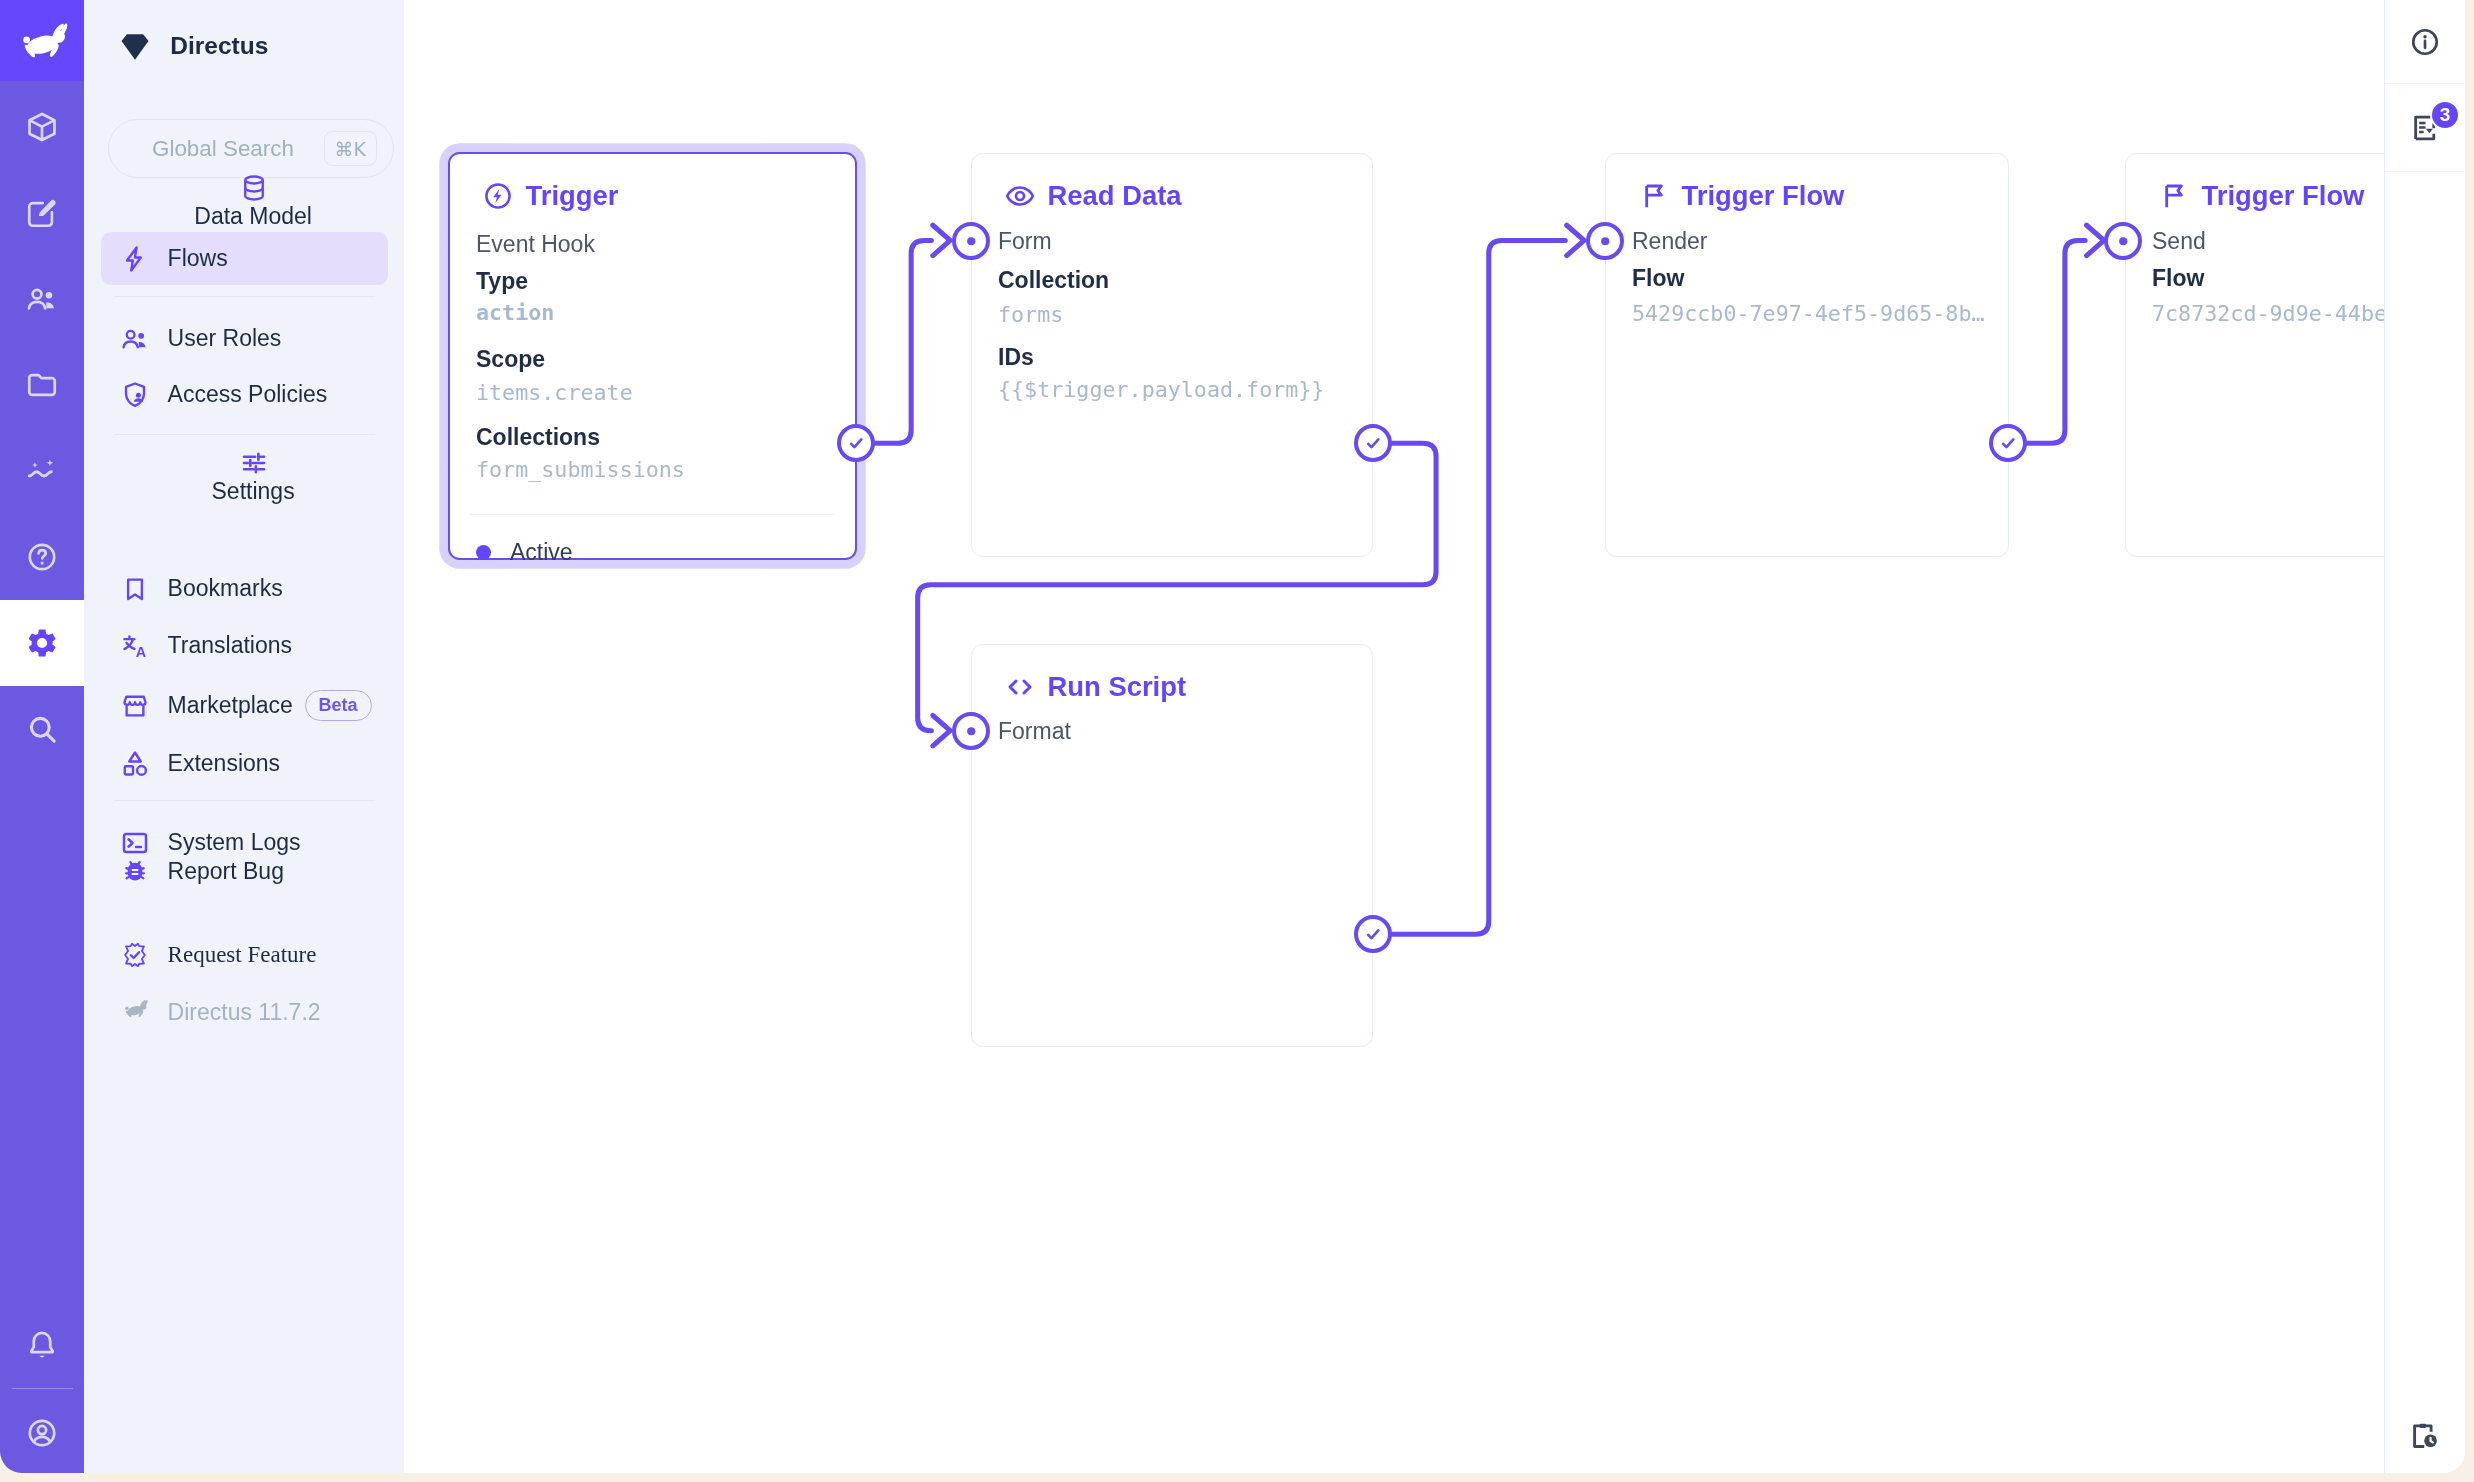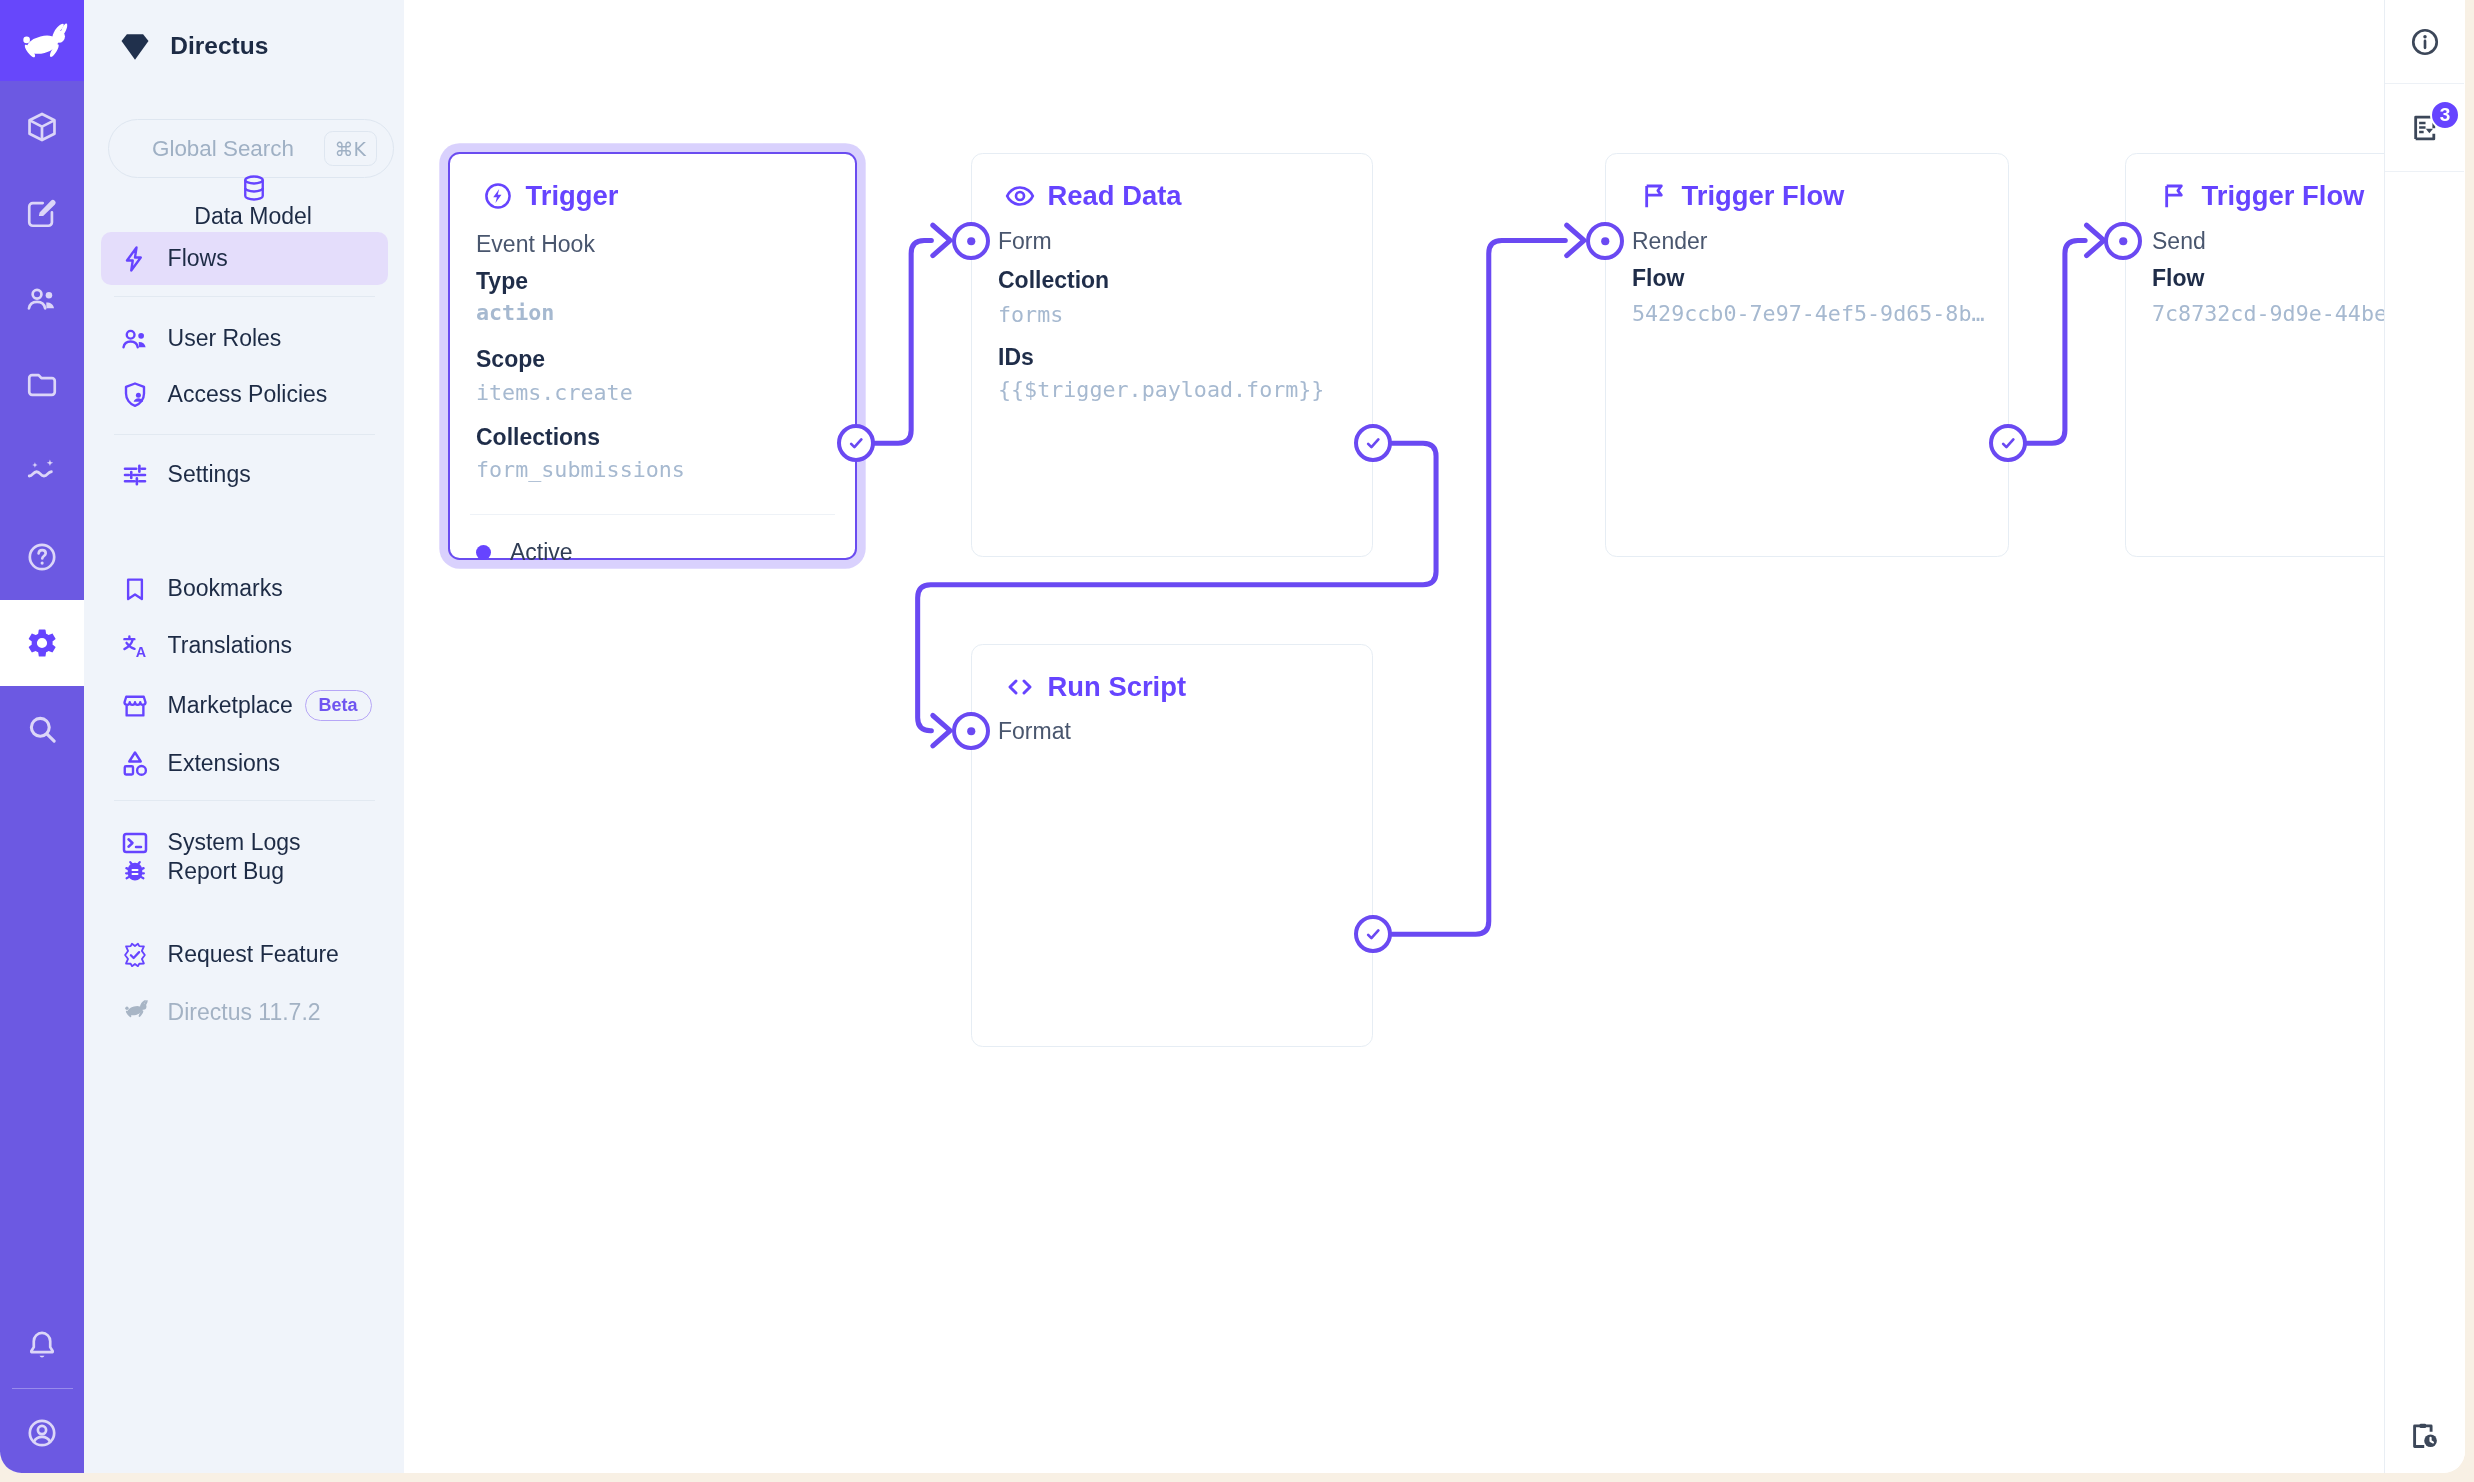--- a/index.html
+++ b/index.html
@@ -436,21 +436,21 @@
     </div>
     <div class="nav-item" style="top:368px;">
       <span class="nicon">
           <svg viewBox="0 0 41 41" width="30" height="30">
             <use href="#i-shield-user"></use>
           </svg>
         </span>
       <span class="nlabel">Access Policies</span>
     </div>
     <div class="nav-divider" style="top:434px;"></div>
-    <div class="nav-item" style="top:448px;">
+    <div class="nav-item" style="top:448px;flex-direction:column;">
       <span class="nicon">
           <svg viewBox="0 0 41 41" width="30" height="30">
             <use href="#i-tune"></use>
           </svg>
         </span>
       <span class="nlabel">Settings</span>
     </div>
     <div class="nav-item" style="top:562px;">
       <span class="nicon">
           <svg viewBox="0 0 41 41" width="30" height="30">
@@ -494,21 +494,21 @@
       <span class="nlabel">System Logs</span>
     </div>
     <div class="nav-item" style="top:845px;">
       <span class="nicon">
           <svg viewBox="0 0 41 41" width="30" height="30">
             <use href="#i-bug"></use>
           </svg>
         </span>
       <span class="nlabel">Report Bug</span>
     </div>
-    <div class="nav-item" style="top:928px;">
+    <div class="nav-item" style="top:928px;font-family:Liberation Serif, serif;">
       <span class="nicon">
           <svg viewBox="0 0 41 41" width="30" height="30">
             <use href="#i-verified"></use>
           </svg>
         </span>
       <span class="nlabel">Request Feature</span>
     </div>
     <div class="nav-item dim" style="top:986px;">
       <span class="nicon">
           <svg viewBox="0 0 32 20" fill="currentColor" style="width:33px;height:21.7px;">

